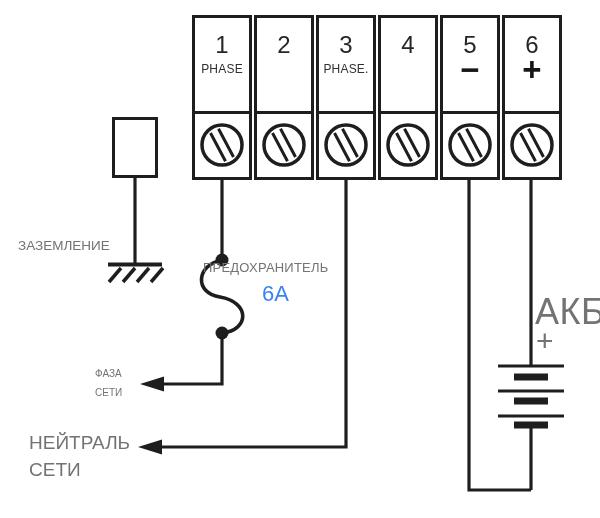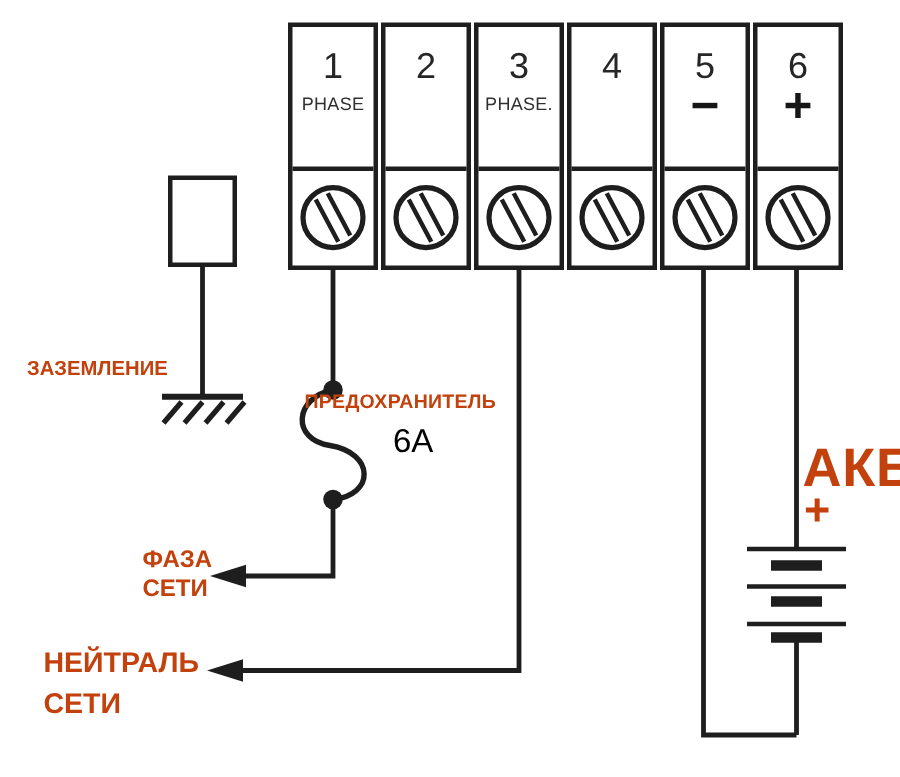--- a/index.html
+++ b/index.html
@@ -12,25 +12,25 @@
   .tblock{position:absolute;left:192px;top:15px;display:flex;gap:2px;}
   .tcol{width:60px;height:165px;border:3px solid #1e1e1e;background:#fff;box-sizing:border-box;}
   .tcell-top{height:96px;border-bottom:3px solid #1e1e1e;display:flex;flex-direction:column;align-items:center;box-sizing:border-box;padding-top:13px;}
   .tnum{font-size:24px;line-height:28px;font-weight:400;color:#262626;text-align:center;}
   .tlabel{font-size:12px;line-height:16px;letter-spacing:.2px;color:#303030;text-align:left;margin-top:2px;white-space:nowrap;}
   .tsym{font-size:33px;line-height:24px;font-weight:800;color:#161616;text-align:center;margin-top:-1px;}
   .tcell-bottom{height:60px;display:flex;align-items:center;justify-content:center;}
   
   .earthbox{position:absolute;left:112px;top:117px;width:46px;height:61px;border:3px solid #1e1e1e;box-sizing:border-box;background:#fff;}
   
-  .lbl{position:absolute;font-weight:700;color:#c2410c;white-space:nowrap;}
+  .lbl{position:absolute;font-weight:400;color:#737373;white-space:nowrap;}
   .lbl-ground{left:18px;top:238px;font-size:13.5px;}
   .lbl-fuse{left:203px;top:260px;font-size:13px;letter-spacing:.2px;text-align:center;}
-  .lbl-fuserating{left:262px;top:281px;font-size:22px;font-weight:400;color:#000000;}
-  .lbl-phase{left:95px;top:364px;font-size:16px;line-height:19px;}
+  .lbl-fuserating{left:262px;top:281px;font-size:22px;font-weight:400;color:#3b82f6;}
+  .lbl-phase{left:95px;top:364px;font-size:10px;line-height:19px;}
   .lbl-neutral{left:29px;top:429px;font-size:19px;line-height:27px;}
   .lbl-akb{left:535px;top:291px;font-size:36px;letter-spacing:.5px;}
   .lbl-batplus{left:536px;top:326px;font-size:30px;line-height:30px;}
 </style>
 </head>
 <body>
 
 <div class="stage">
 
   <svg class="wires" viewBox="0 0 600 518">

